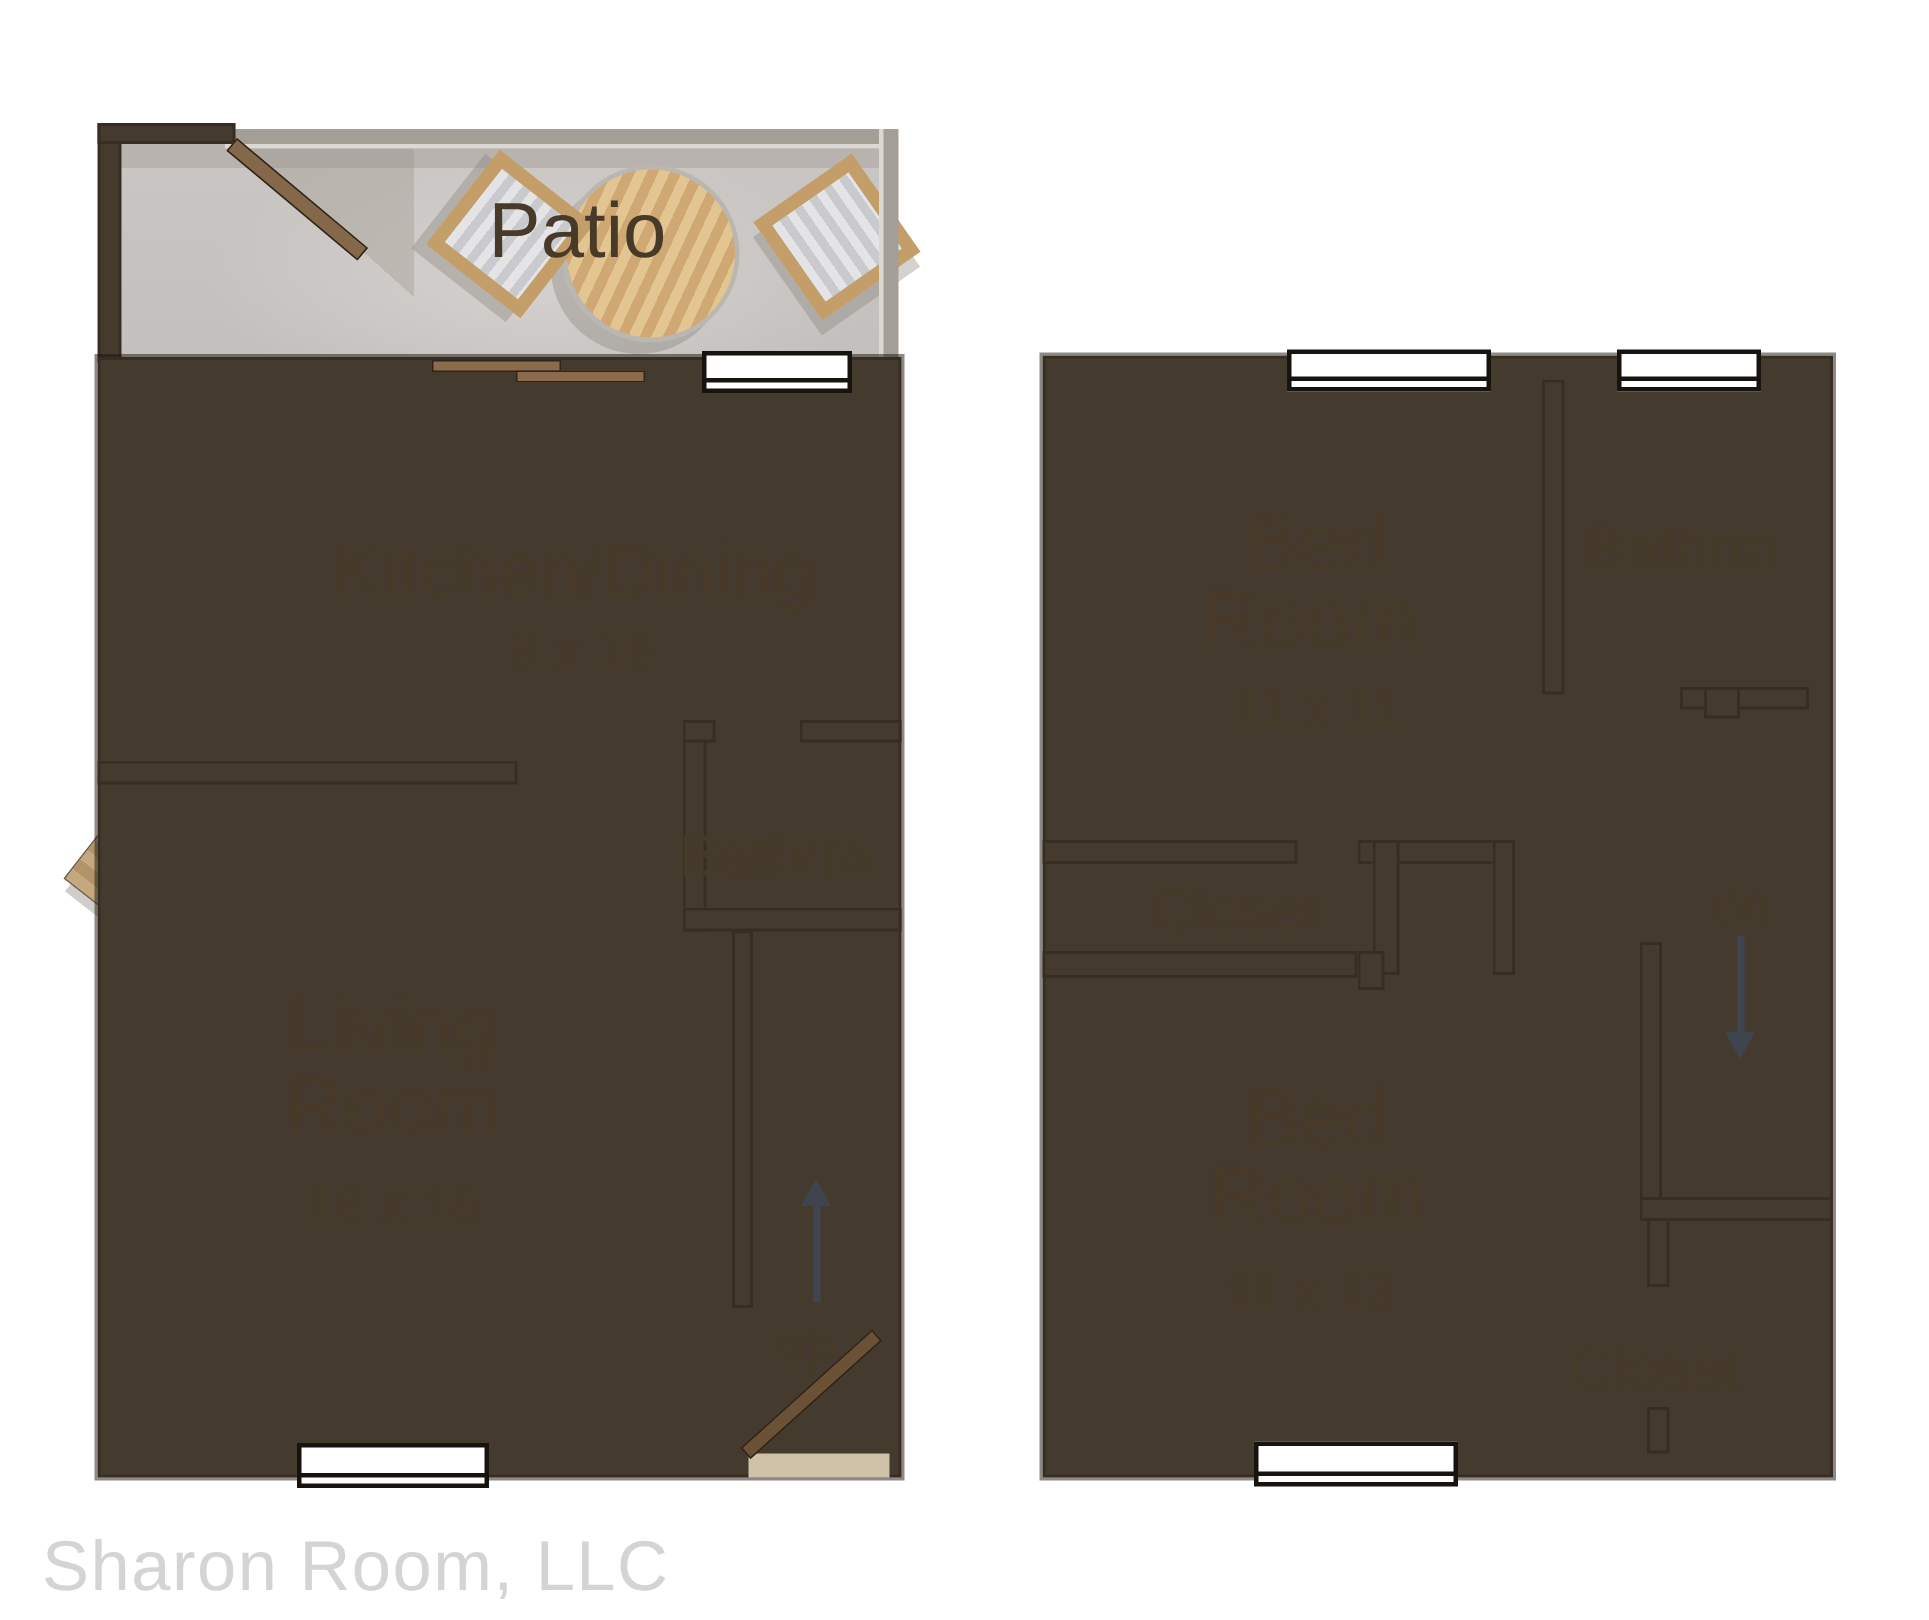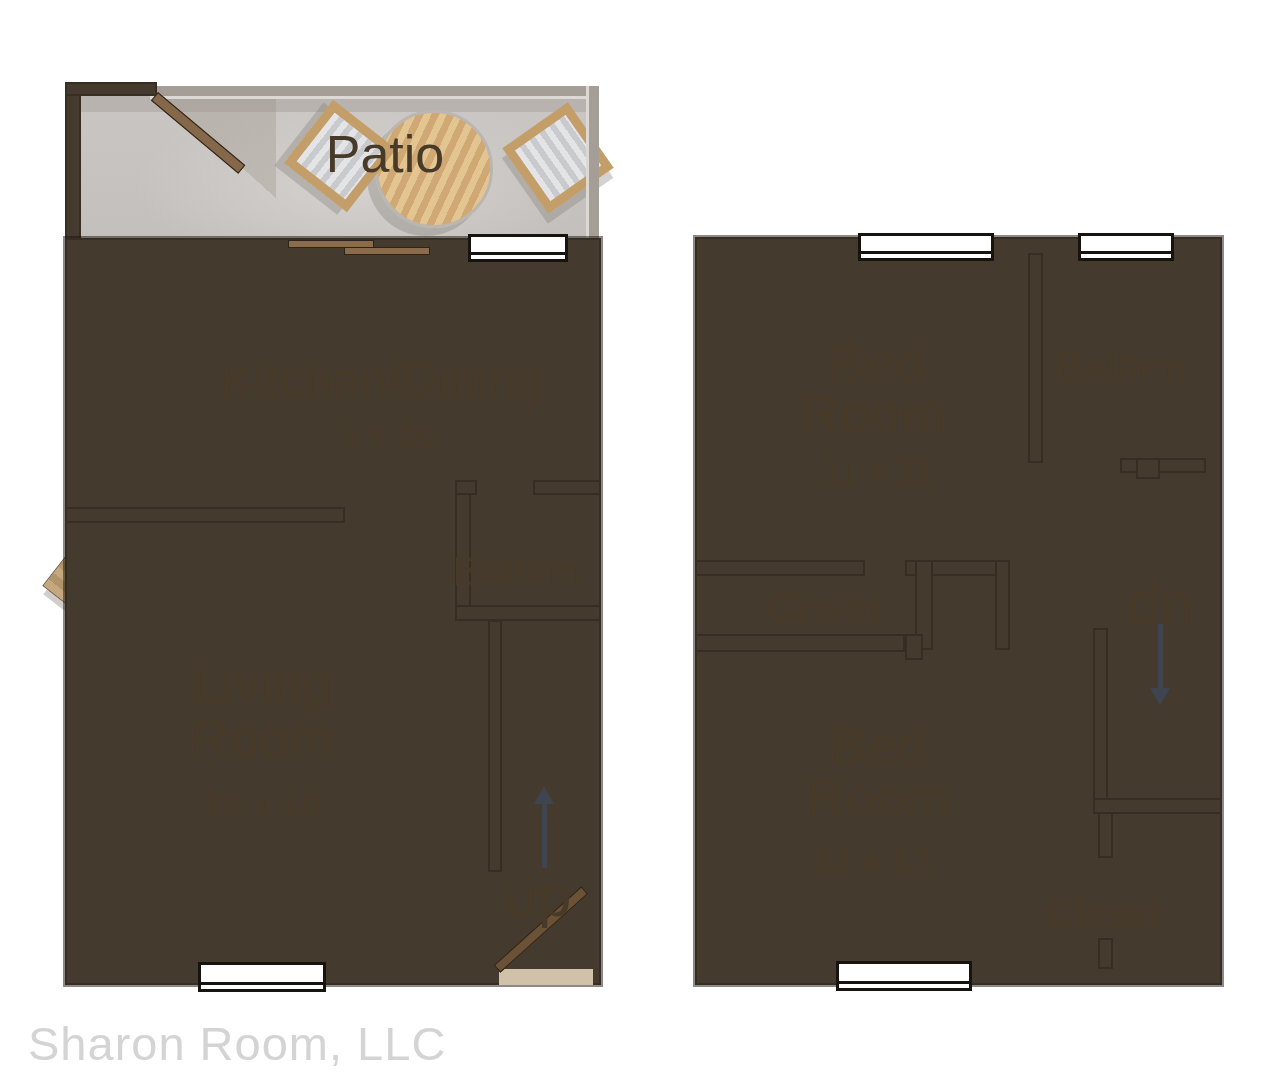--- a/index.html
+++ b/index.html
@@ -14,21 +14,21 @@
   .window{position:absolute;background:#ffffff;border:3px solid #17130e;z-index:26;}
   .window i{position:absolute;left:-1px;right:-1px;bottom:4px;height:3px;background:#17130e;}
   .lbl{position:absolute;z-index:30;color:#473a29;text-align:center;white-space:nowrap;
        transform:translate(-50%,-50%);line-height:1;}
   .lbl-room{font-size:54px;}
   .lbl-kit{font-size:50px;}
   .lbl-dim{font-size:36px;}
   .lbl-sm{font-size:40px;}
   .lbl-closet{font-size:40px;}
   .lbl-patio{font-size:52px;}
-  .lbl-dir{font-size:60px;}
+  .lbl-dir{font-size:36px;}
   .stairs{position:absolute;z-index:8;background-color:#c9bb9f;
     background-image:
       repeating-linear-gradient(180deg, transparent 0 23px, #362f26 23px 27px),
       linear-gradient(90deg, rgba(255,255,255,.16) 0 40%, rgba(0,0,0,.10) 60%),
       repeating-linear-gradient(180deg, rgba(255,255,255,.15) 0 12px, rgba(0,0,0,.05) 12px 24px);}
   .arrow-shaft{position:absolute;width:5px;background:#3e4450;z-index:29;}
   .tri-up{position:absolute;width:0;height:0;border-left:10px solid transparent;
           border-right:10px solid transparent;border-bottom:18px solid #3e4450;z-index:29;}
   .tri-dn{position:absolute;width:0;height:0;border-left:10px solid transparent;
           border-right:10px solid transparent;border-top:18px solid #3e4450;z-index:29;}

